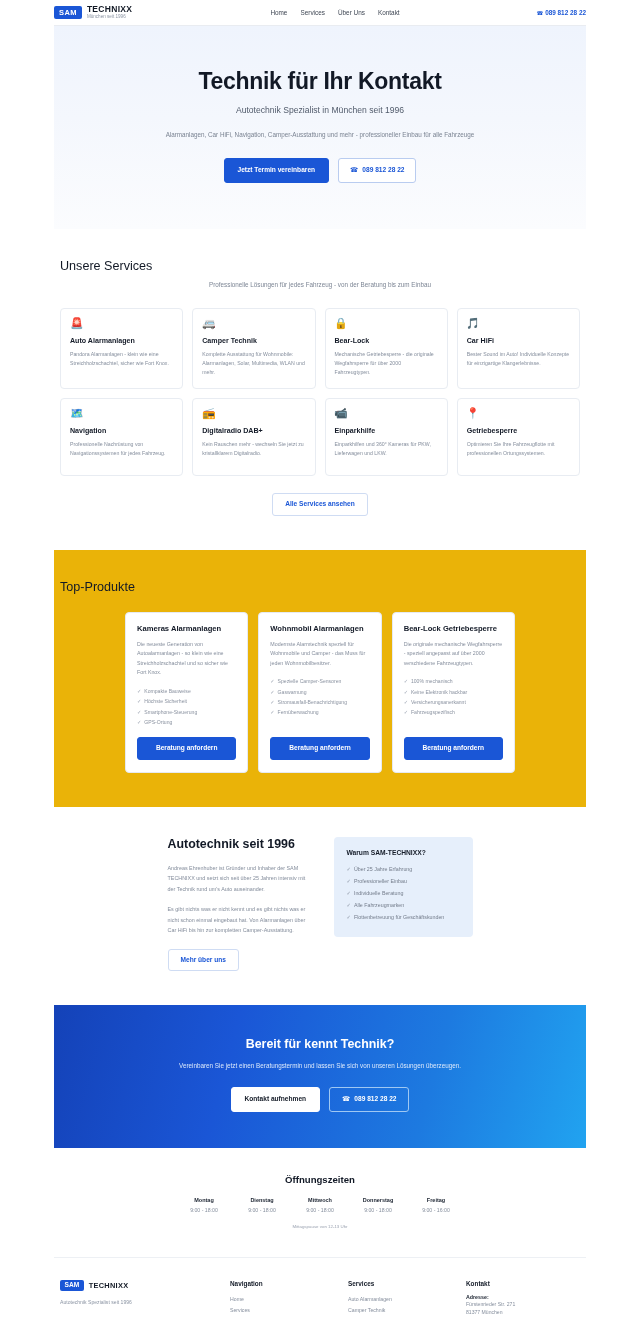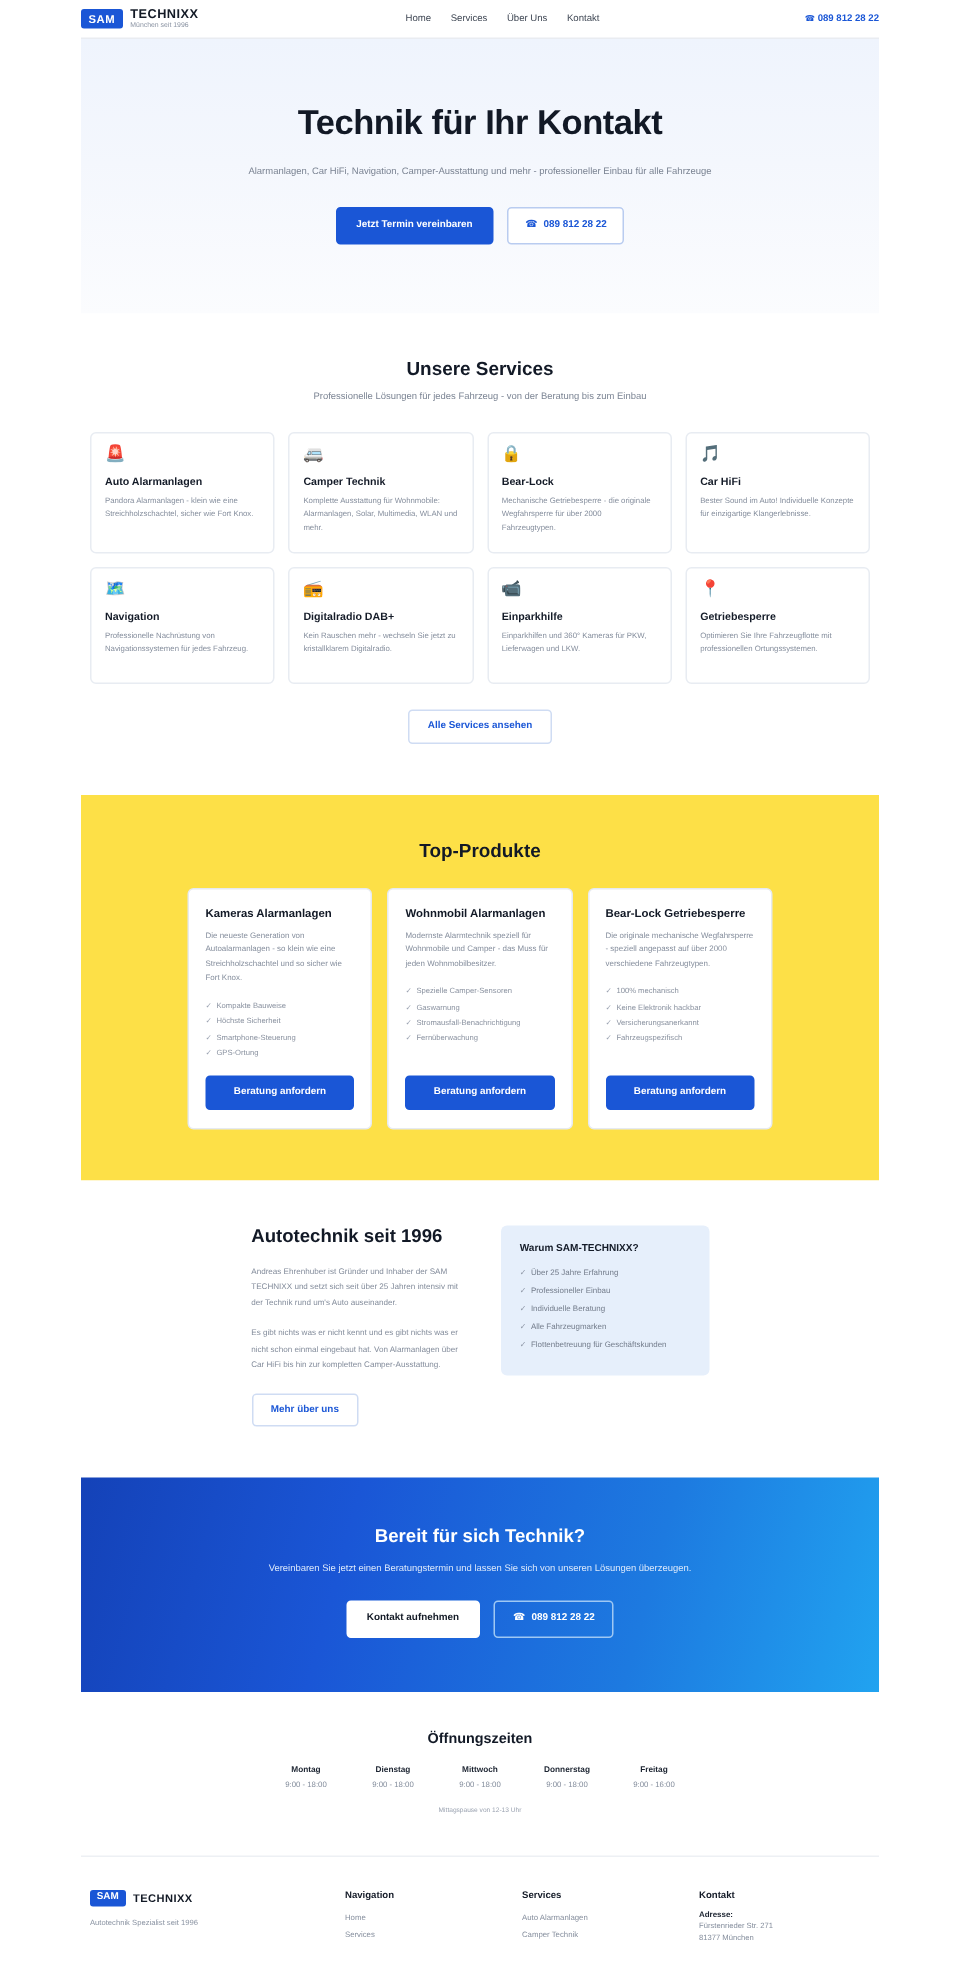--- a/index.html
+++ b/index.html
@@ -54,22 +54,22 @@
     font-size: 6.6px; font-weight: bold; border-radius: 3px; text-decoration: none;
     cursor: pointer; line-height: 1; white-space: nowrap;
   }
   .btn-primary { background: #1a56d6; color: #fff; padding: 8px 13px; border: 1px solid #1a56d6; }
   .btn-outline-blue { background: #fff; color: #1a56d6; padding: 8px 11px; border: 1px solid #b9ccf0; }
   .btn-outline-light { background: #fff; color: #1a56d6; padding: 7px 12px; border: 1px solid #cfdcf3; }
 
   
   .sec { padding: 30px 0 34px; }
   .sec-white { background: #ffffff; }
-  .sec-gray { background: #fde047; }
-  .sec-title { font-size: 12.6px; font-weight: bold; text-align: center; color: #121926; }
+  .sec-gray { background: #eab308; }
+  .sec-title { font-size: 12.6px; font-weight: normal; text-align: left; color: #121926; }
   .sec-sub { font-size: 6.3px; color: #7c8594; text-align: center; margin: 7px auto 0; max-width: 230px; line-height: 1.7; }
 
   
   .svc-grid { display: grid; grid-template-columns: repeat(4, 1fr); gap: 9px; margin-top: 17px; }
   .svc-card {
     background: #fff; border: 1px solid #e8ecf2; border-radius: 4px;
     padding: 9px 9px 11px; min-height: 78px;
   }
   .svc-ico { font-size: 11px; line-height: 1; display: block; }
   .svc-name { font-size: 7.1px; font-weight: bold; color: #141b28; margin-top: 8px; }
@@ -156,20 +156,21 @@
       <div class="hdr-phone">
         <span class="ph-ico">☎</span>
         <span>089 812 28 22</span>
       </div>
     </div>
   </div>
 
   <div class="hero">
     <div class="container">
       <h1>Technik für Ihr Kontakt</h1>
+      <div class="sub1">Autotechnik Spezialist in München seit 1996</div>
       <div class="sub2">Alarmanlagen, Car HiFi, Navigation, Camper-Ausstattung und mehr - professioneller Einbau für alle Fahrzeuge</div>
       <div class="hero-btns">
         <a class="btn btn-primary">Jetzt Termin vereinbaren</a>
         <a class="btn btn-outline-blue">
           <span>☎</span>
           <span>089 812 28 22</span>
         </a>
       </div>
     </div>
   </div>
@@ -283,21 +284,21 @@
           <li><span class="ck">✓</span><span>Individuelle Beratung</span></li>
           <li><span class="ck">✓</span><span>Alle Fahrzeugmarken</span></li>
           <li><span class="ck">✓</span><span>Flottenbetreuung für Geschäftskunden</span></li>
         </ul>
       </div>
     </div>
   </div>
 
   <div class="cta">
     <div class="container">
-      <h2>Bereit für sich Technik?</h2>
+      <h2>Bereit für kennt Technik?</h2>
       <p>Vereinbaren Sie jetzt einen Beratungstermin und lassen Sie sich von unseren Lösungen überzeugen.</p>
       <div class="cta-btns">
         <a class="btn btn-white">Kontakt aufnehmen</a>
         <a class="btn btn-ghost">
           <span>☎</span>
           <span>089 812 28 22</span>
         </a>
       </div>
     </div>
   </div>

